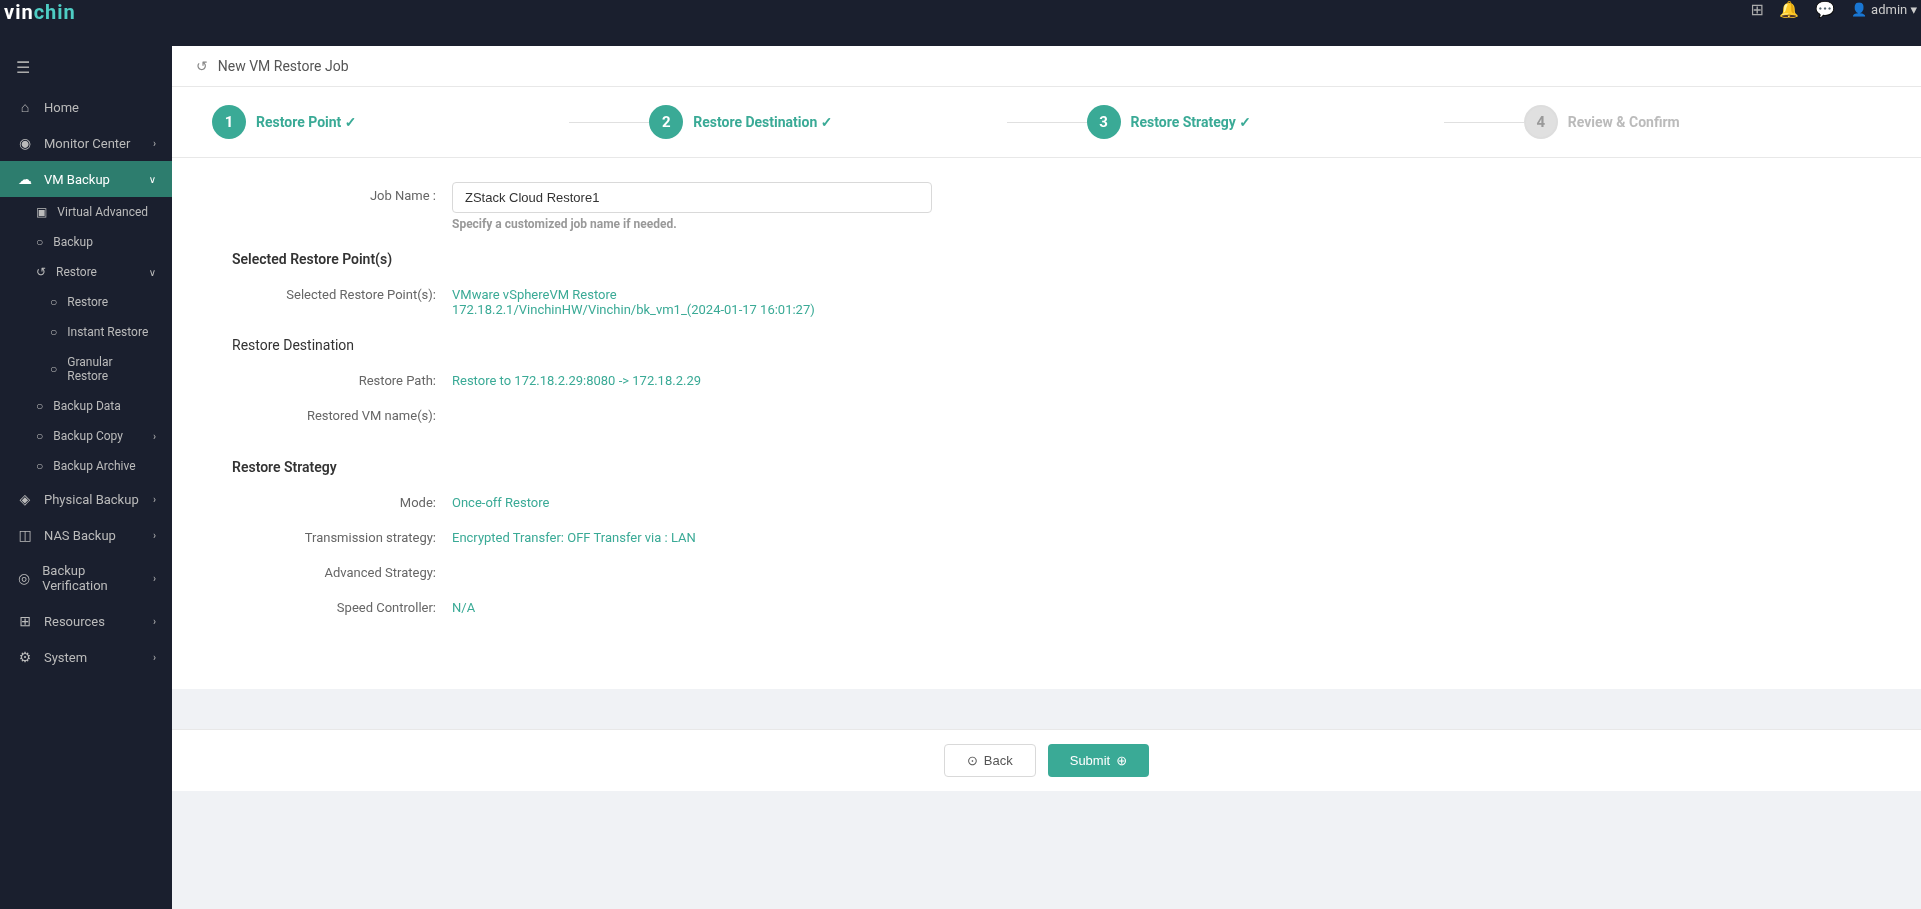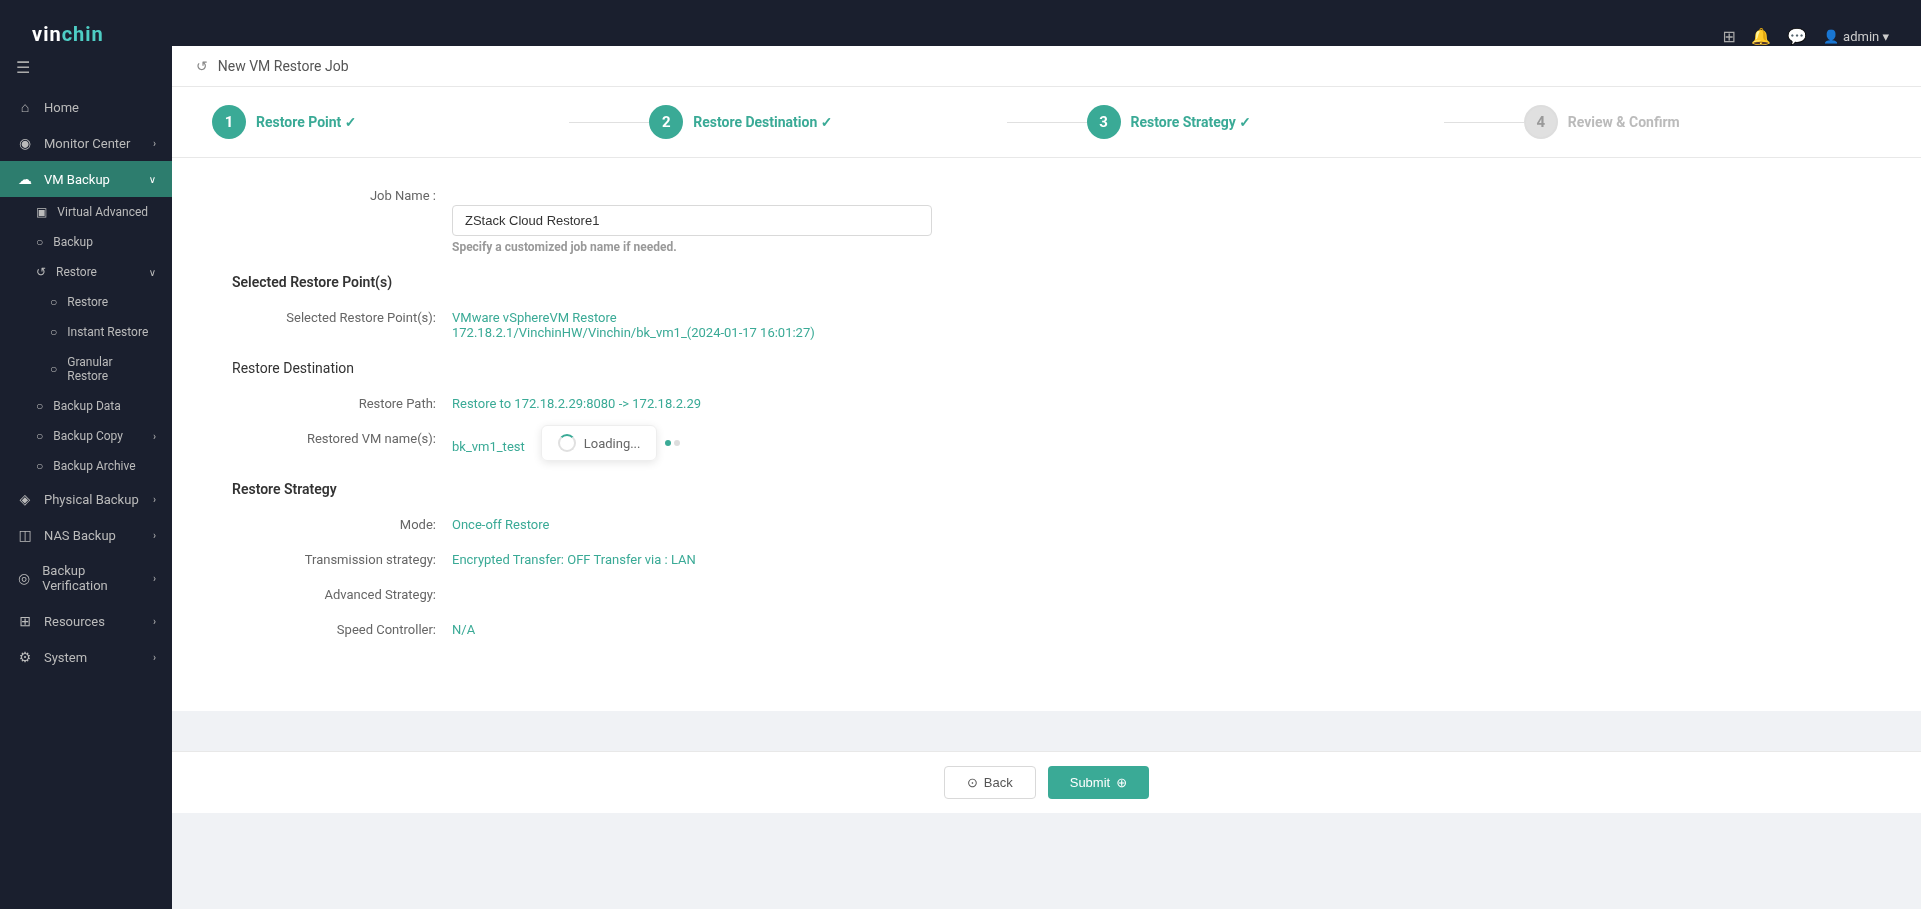--- a/index.html
+++ b/index.html
@@ -1,22 +1,22 @@
 <!DOCTYPE html>
 <html><head>
   <meta charset="utf-8">
   <style>
     * { box-sizing: border-box; margin: 0; padding: 0; }
     body { font-family: -apple-system, BlinkMacSystemFont, 'Segoe UI', Roboto, sans-serif; background: #f0f2f5; display: flex; height: 100vh; overflow: hidden; }
 
     
     .topbar {
       position: fixed; top: 0; left: 0; right: 0; height: 46px;
-      background: #1a1f2e; display: flex; align-items: flex-end; justify-content: space-between;
-      padding: 0 32px; z-index: 100;
+      background: #1a1f2e; display: flex; align-items: flex-start; justify-content: space-between;
+      padding: 0 4px; z-index: 100;
     }
     .topbar-logo { color: #4ecdc4; font-size: 20px; font-weight: bold; letter-spacing: 1px; }
     .topbar-logo span { color: #fff; }
     .topbar-right { display: flex; align-items: center; gap: 16px; color: #ccc; font-size: 13px; }
     .topbar-icon { color: #aaa; font-size: 16px; cursor: pointer; }
     .topbar-user { color: #ccc; font-size: 13px; cursor: pointer; }
 
     
     .sidebar {
       width: 172px; background: #1a1f2e; min-height: 100vh; padding-top: 46px;
@@ -62,21 +62,21 @@
     .step-label.inactive { color: #bbb; }
     .step-connector { flex: 1; height: 1px; background: #e0e0e0; max-width: 80px; }
 
     
     .field-row { display: flex; align-items: flex-start; margin-bottom: 14px; }
     .field-label { width: 220px; text-align: right; padding-right: 16px; font-size: 13px; color: #666; padding-top: 6px; flex-shrink: 0; }
     .field-value { flex: 1; font-size: 13px; color: #3aaa96; padding-top: 6px; }
     .field-input { flex: 1; }
     .field-input input {
       width: 100%; max-width: 480px; padding: 7px 12px; border: 1px solid #d9d9d9;
-      border-radius: 4px; font-size: 13px; color: #333; outline: none; margin-top: 23px;
+      border-radius: 4px; font-size: 13px; color: #333; outline: none;
     }
     .field-hint { font-size: 12px; color: #999; margin-top: 4px; font-weight: bold; }
 
     
     .loading-overlay {
       display: inline-flex; align-items: center; gap: 8px; background: rgba(255,255,255,0.95);
       border: 1px solid #eee; border-radius: 6px; padding: 8px 16px; box-shadow: 0 2px 8px rgba(0,0,0,0.1);
       margin-left: 16px;
     }
     .spinner {
@@ -254,35 +254,24 @@
     </div>
 
     <div style="margin-top: 20px; margin-bottom: 10px;">
       <div style="font-size:14px; font-weight:400; color:#333; margin-bottom:14px;">Restore Destination</div>
       <div class="field-row">
         <div class="field-label">Restore Path:</div>
         <div class="field-value">Restore to 172.18.2.29:8080 -&gt; 172.18.2.29</div>
       </div>
       <div class="field-row" style="align-items: flex-start;">
         <div class="field-label">Restored VM name(s):</div>
-        <div style="display:flex; align-items:center;">
-          <div class="field-value">bk_vm1_test</div>
-          <div class="loading-overlay">
-            <div class="spinner"></div>
-            <span class="loading-text">Loading...</span>
-          </div>
-          <div class="loading-dots" style="margin-left: 8px;">
-            <div class="dot"></div>
-            <div class="dot dim"></div>
-          </div>
-        </div>
-      </div>
-    </div>
-
-    <div style="margin-top: 20px; margin-bottom: 10px;">
+      </div>
+    </div>
+
+    <div style="margin-top: 36px; margin-bottom: 10px;">
       <div style="font-size:14px; font-weight:600; color:#333; margin-bottom:14px;">Restore Strategy</div>
       <div class="field-row">
         <div class="field-label">Mode:</div>
         <div class="field-value">Once-off Restore</div>
       </div>
       <div class="field-row">
         <div class="field-label">Transmission strategy:</div>
         <div class="field-value">Encrypted Transfer: OFF Transfer via : LAN</div>
       </div>
       <div class="field-row">

